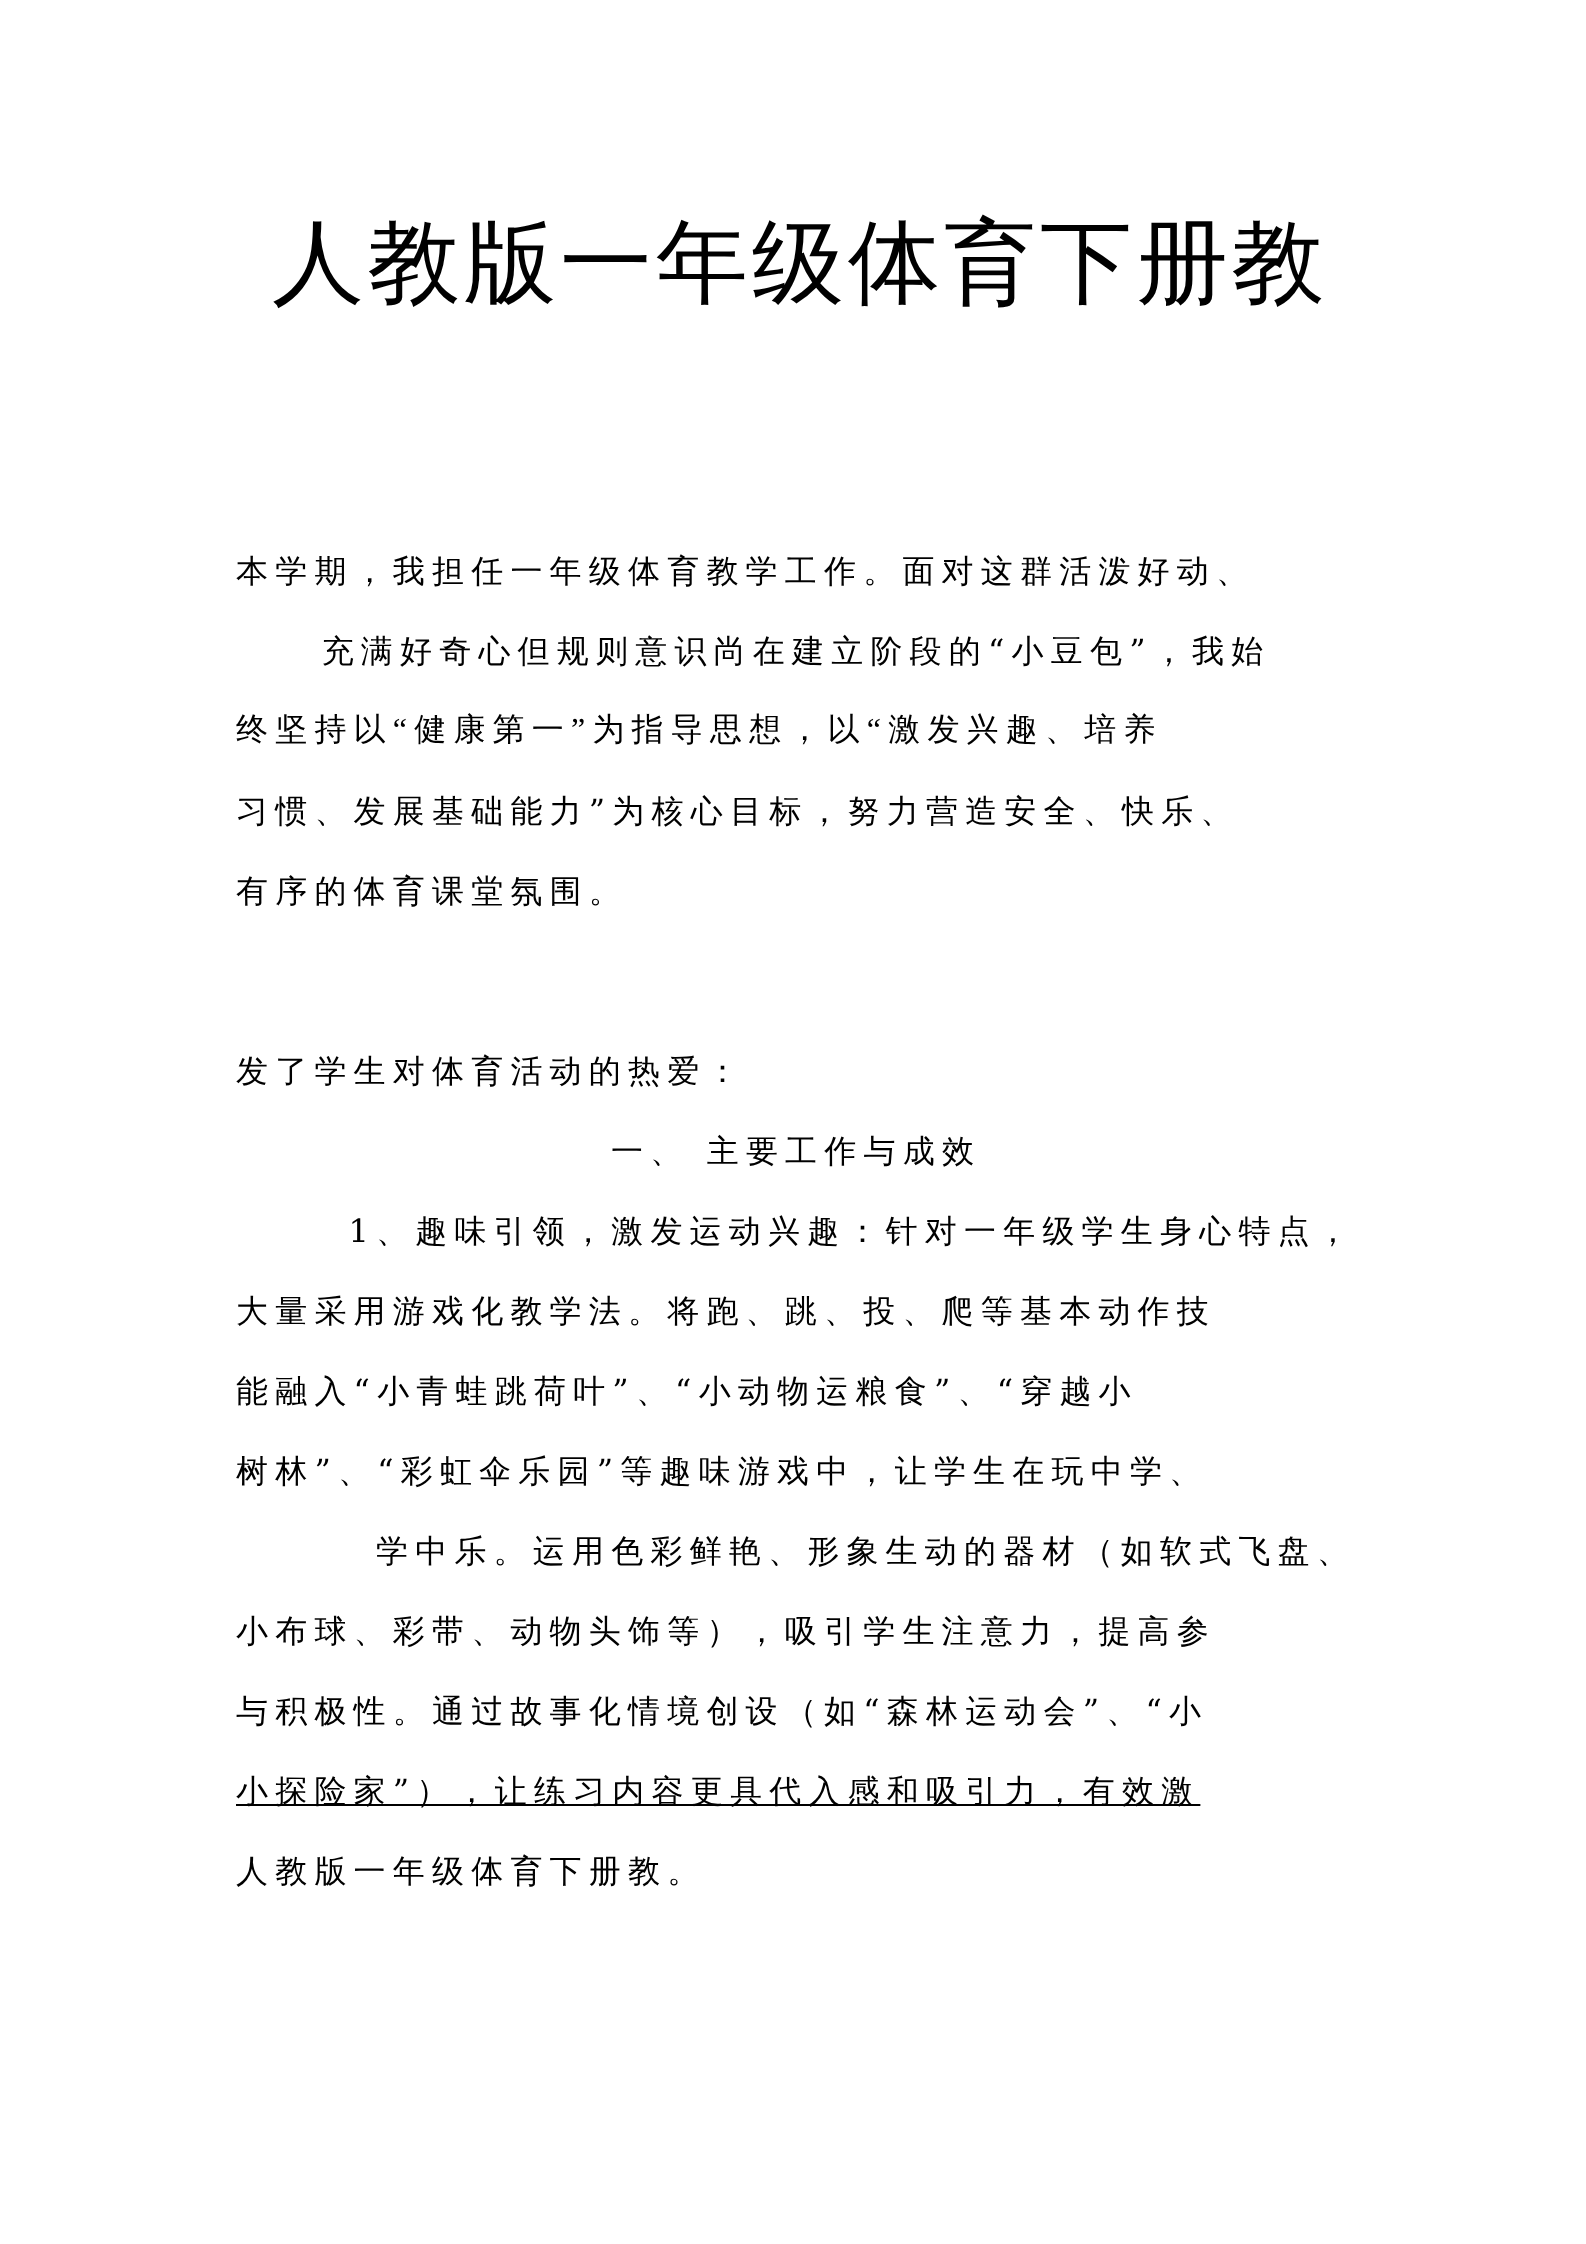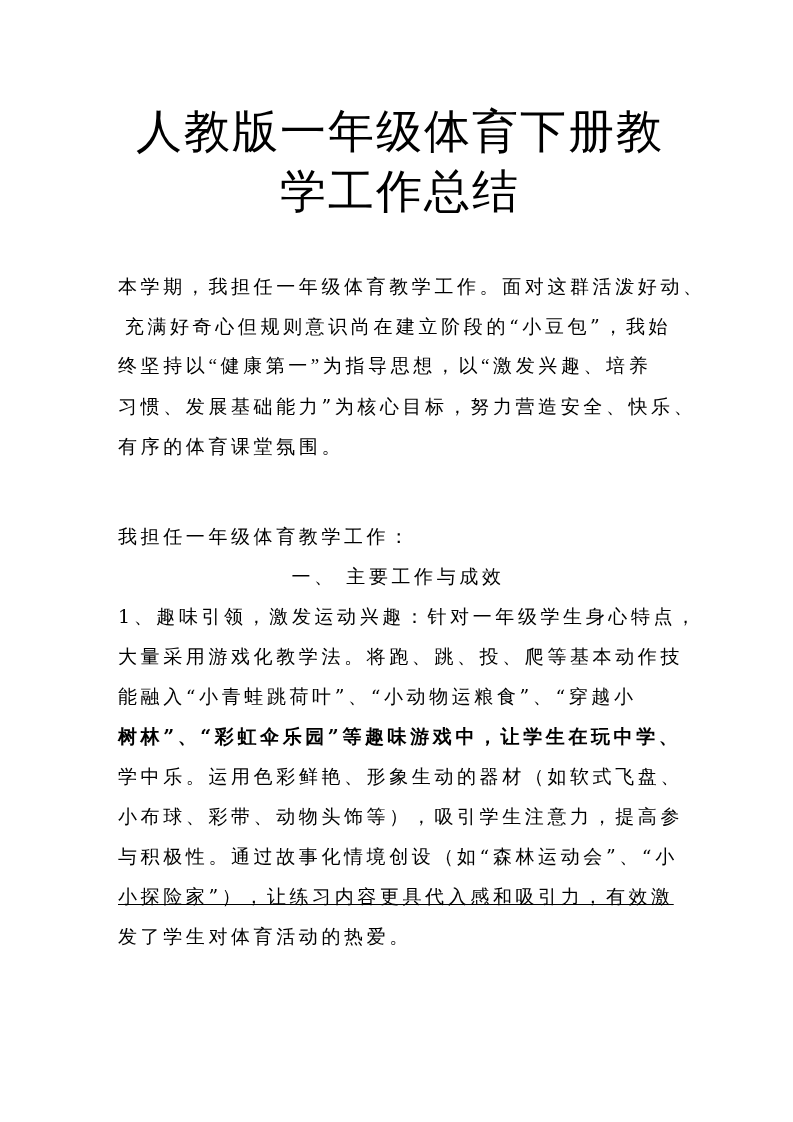--- a/index.html
+++ b/index.html
@@ -34,52 +34,51 @@
       font-weight: normal;
       margin: 0;
     }
     .title-line-1 { top: 100px; }
     .title-line-2 { top: 160px; }
 
     .line {
       position: absolute;
       left: 118px;
       width: 560px;
-      font-size: 19px;
+      font-size: 16px;
       line-height: 26px;
       white-space: nowrap;
       letter-spacing: 3.6px;
       margin: 0;
     }
   </style>
 </head>
 <body>
 
 <div class="page">
 
   <h1 class="title title-line-1">人教版一年级体育下册教</h1>
-  <h1 class="title title-line-2">学工作总结</h1>
 
   <div>
     <p class="line" style="top:273px;">本学期，我担任一年级体育教学工作。面对这群活泼好动、</p>
     <p class="line" style="top:313px;text-align:center;">充满好奇心但规则意识尚在建立阶段的“小豆包”，我始</p>
     <p class="line" style="top:353px;font-family:Liberation Serif, serif;">终坚持以“健康第一”为指导思想，以“激发兴趣、培养</p>
     <p class="line" style="top:393px;">习惯、发展基础能力”为核心目标，努力营造安全、快乐、</p>
     <p class="line" style="top:433px;">有序的体育课堂氛围。</p>
   </div>
 
-  <p class="line" style="top:523px;">我担任一年级体育教学工作：</p>
+  <p class="line" style="top:523px;">发了学生对体育活动的热爱：</p>
 
   <p class="line" style="top:563px;text-align:center;">一、  主要工作与成效</p>
 
   <div>
-    <p class="line" style="top:603px;">1、趣味引领，激发运动兴趣：针对一年级学生身心特点，</p>
+    <p class="line" style="top:603px;text-align:right;">1、趣味引领，激发运动兴趣：针对一年级学生身心特点，</p>
     <p class="line" style="top:643px;">大量采用游戏化教学法。将跑、跳、投、爬等基本动作技</p>
     <p class="line" style="top:683px;">能融入“小青蛙跳荷叶”、“小动物运粮食”、“穿越小</p>
-    <p class="line" style="top:723px;font-weight:bold;">树林”、“彩虹伞乐园”等趣味游戏中，让学生在玩中学、</p>
+    <p class="line" style="top:723px;">树林”、“彩虹伞乐园”等趣味游戏中，让学生在玩中学、</p>
     <p class="line" style="top:763px;text-align:right;">学中乐。运用色彩鲜艳、形象生动的器材（如软式飞盘、</p>
     <p class="line" style="top:803px;">小布球、彩带、动物头饰等），吸引学生注意力，提高参</p>
     <p class="line" style="top:843px;">与积极性。通过故事化情境创设（如“森林运动会”、“小</p>
     <p class="line" style="top:883px;text-decoration:underline;">小探险家”），让练习内容更具代入感和吸引力，有效激</p>
-    <p class="line" style="top:923px;">发了学生对体育活动的热爱。</p>
+    <p class="line" style="top:923px;">人教版一年级体育下册教。</p>
   </div>
 
 </div>
 
 </body></html>

